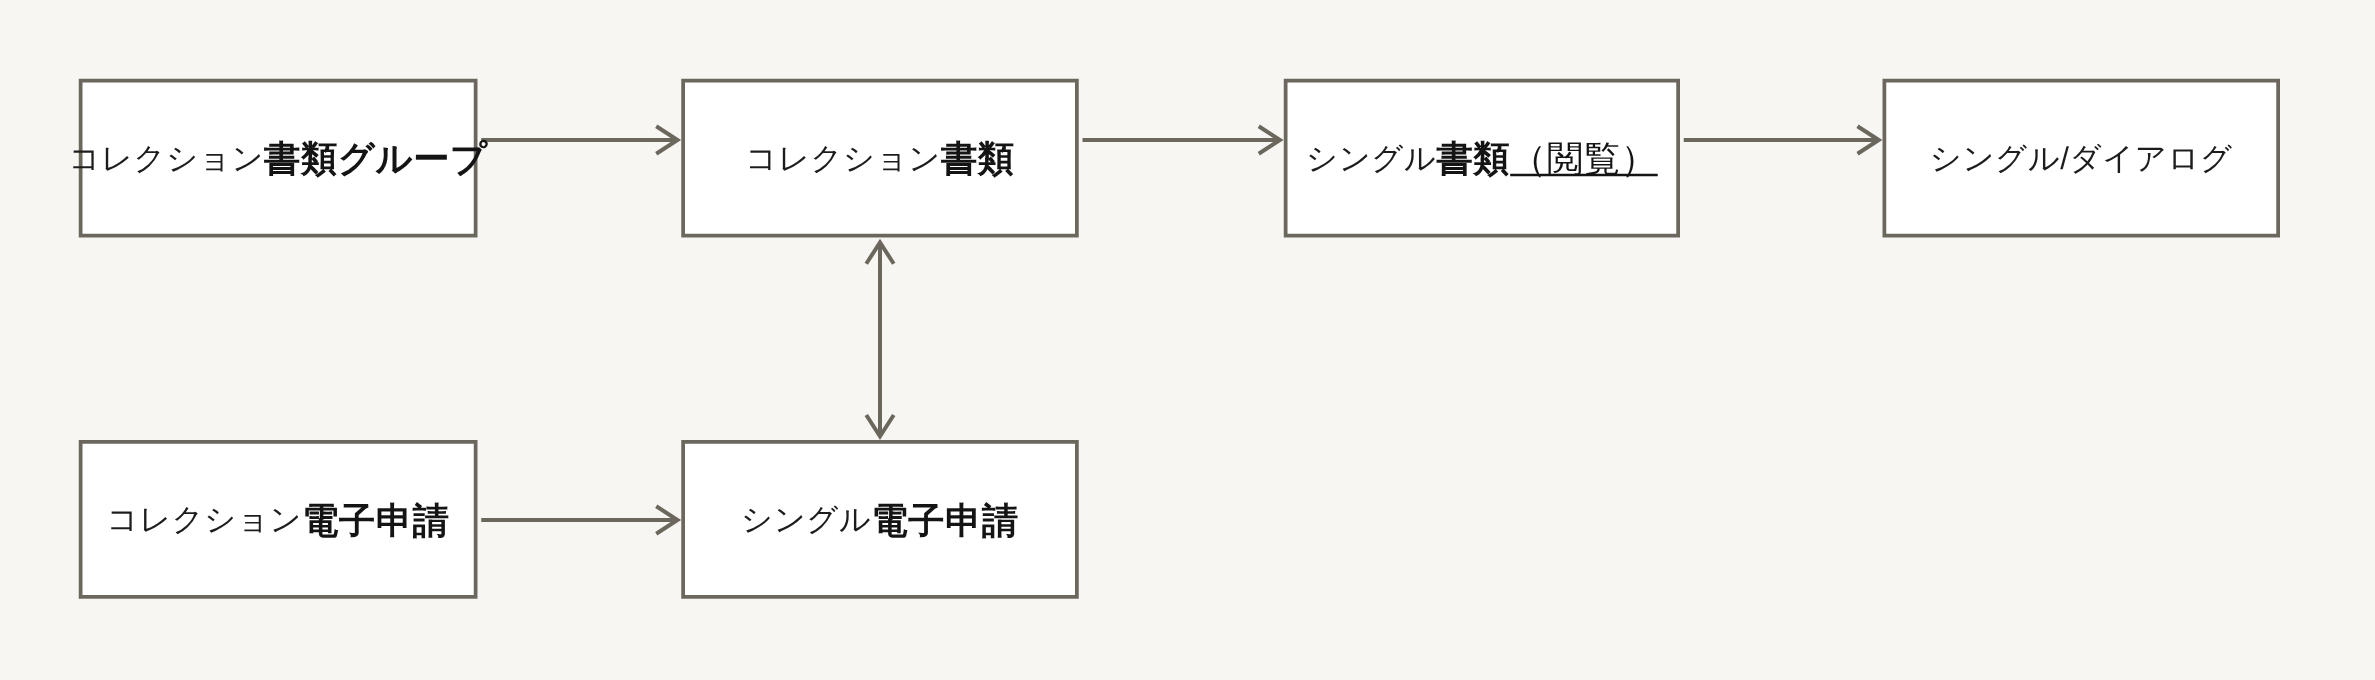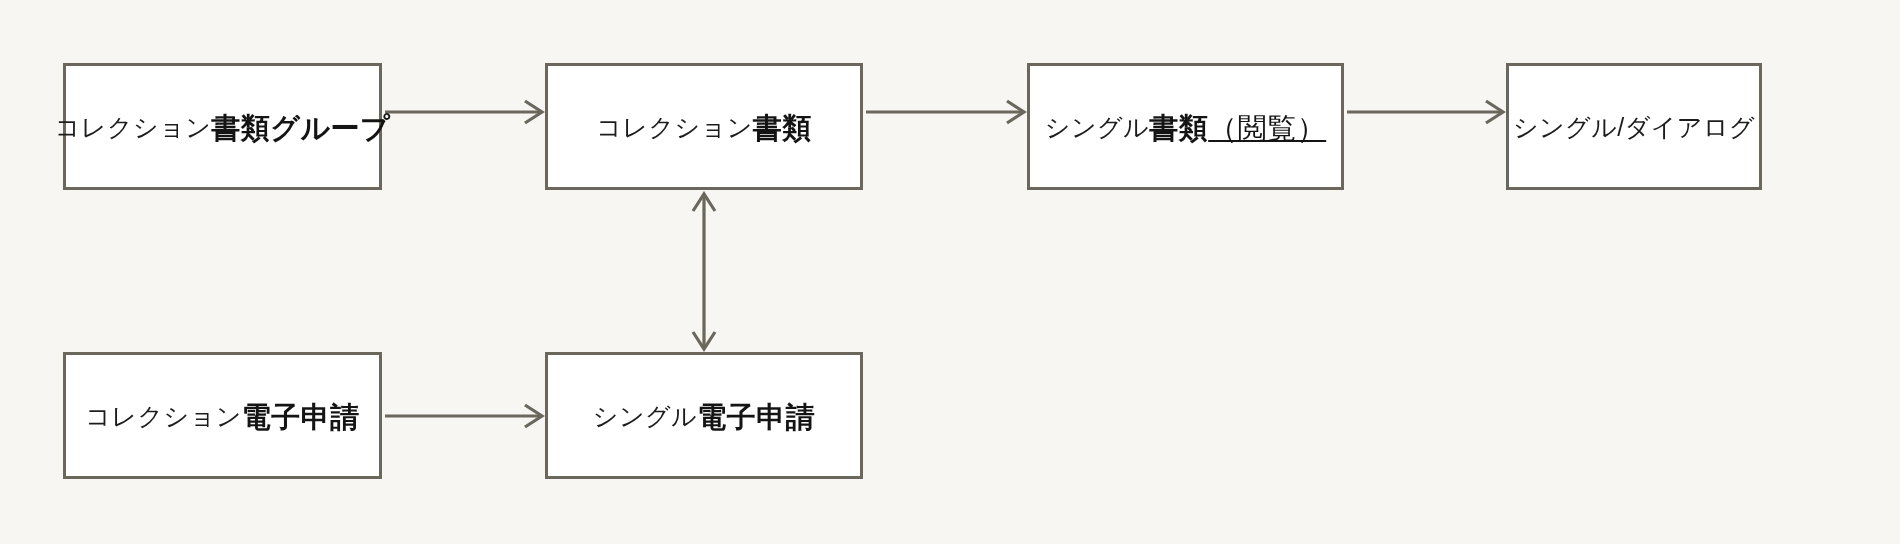--- a/index.html
+++ b/index.html
@@ -99,21 +99,21 @@
       <div class="node-title"><span>書類グループ</span><span class="suffix"></span></div>
     </div>
     <div class="node-box" style="left: 545px; top: 63px; width: 318px; height: 127px;">
       <div class="node-kind">コレクション</div>
       <div class="node-title"><span>書類</span><span class="suffix"></span></div>
     </div>
     <div class="node-box" style="left: 1027px; top: 63px; width: 317px; height: 127px;">
       <div class="node-kind">シングル</div>
       <div class="node-title"><span>書類</span><span class="suffix">（閲覧）</span></div>
     </div>
-    <div class="node-box" style="left: 1506px; top: 63px; width: 256px; height: 127px;">
+    <div class="node-box" style="left: 1506px; top: 63px; width: 318px; height: 127px;">
       <div class="node-kind">シングル/ダイアログ</div>
     </div>
     <div class="node-box" style="left: 63px; top: 352px; width: 319px; height: 127px;">
       <div class="node-kind">コレクション</div>
       <div class="node-title"><span>電子申請</span><span class="suffix"></span></div>
     </div>
     <div class="node-box" style="left: 545px; top: 352px; width: 318px; height: 127px;">
       <div class="node-kind">シングル</div>
       <div class="node-title"><span>電子申請</span><span class="suffix"></span></div>
     </div>

